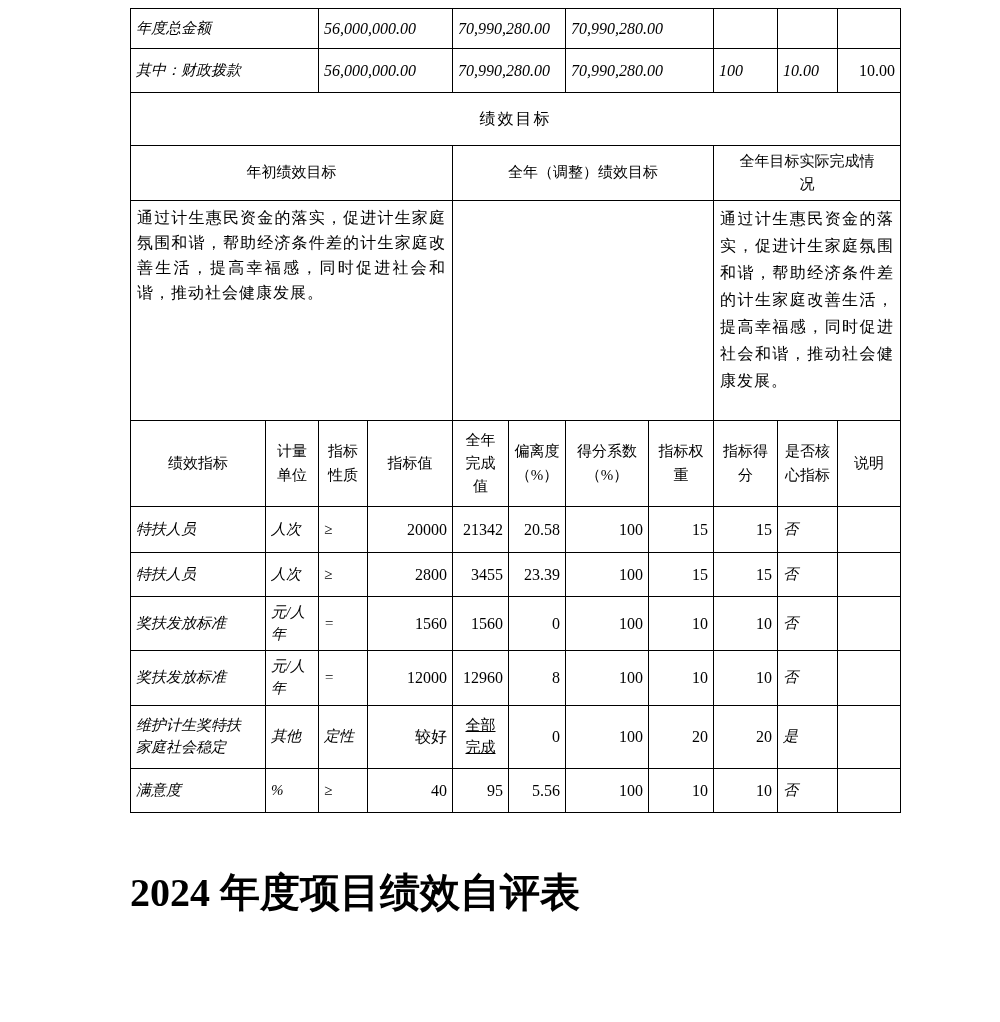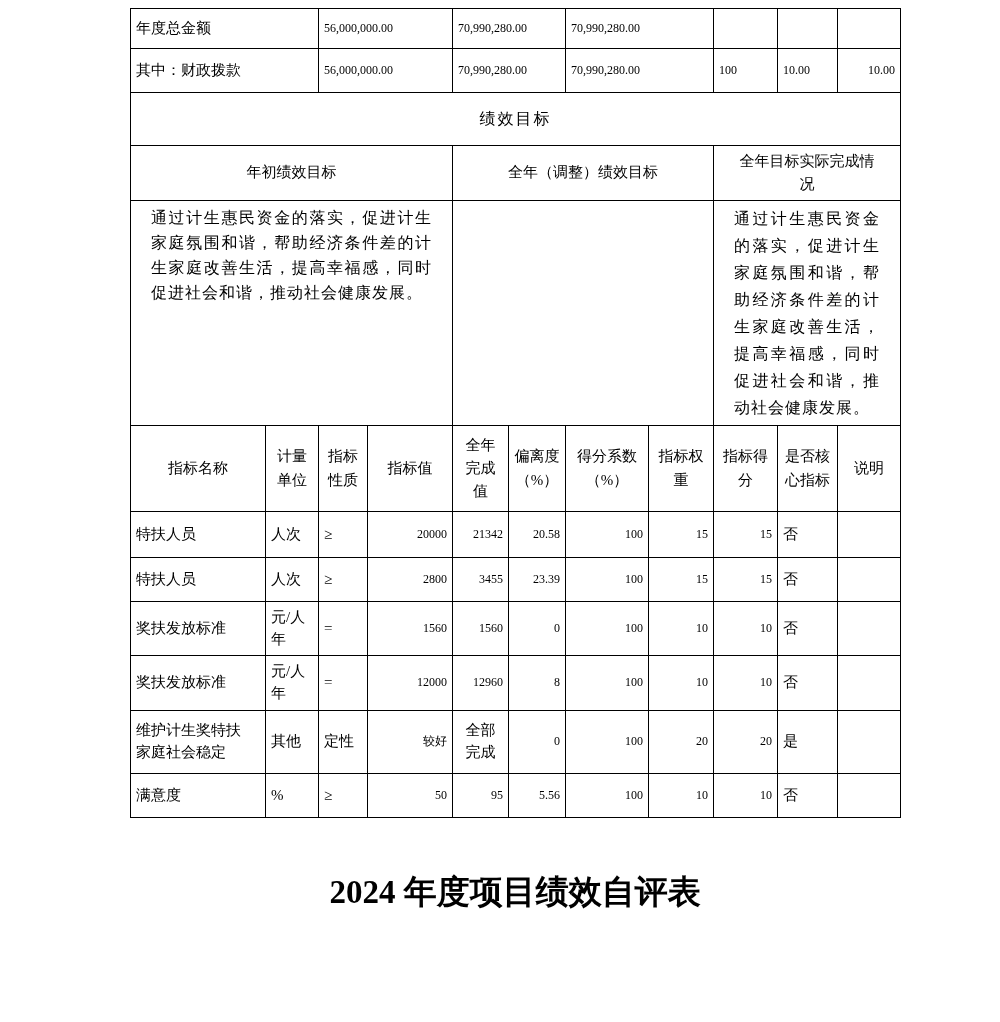--- a/index.html
+++ b/index.html
@@ -15,36 +15,35 @@
   }
   td{
     border:1px solid #000;
     font-size:15px;line-height:1.45;
     padding:1px 5px;
     vertical-align:middle;
     word-break:break-all;
     white-space:pre-line;
     overflow:hidden;
   }
-  td.center{text-align:center;}
+  td.center{text-align:center;text-decoration:underline;}
   td.right{text-align:right;}
-  td.left{text-align:left;}
-  td.num{font-size:12px;}
+  td.left{text-align:left;font-style:italic;}
+  td.num{font-size:16px;}
   td.section{text-align:center;font-size:16px;letter-spacing:2px;}
   td.hdr{text-align:center;line-height:1.55;}
-  td.goaltext{vertical-align:top;font-size:16px;line-height:25px;padding:4px 20px;text-align:justify;}
+  td.goaltext{vertical-align:top;font-size:16px;line-height:25px;padding:4px 6px;text-align:justify;}
   td.goaltext.wide{letter-spacing:1px;}
   td.goaltext.narrow{line-height:27px;letter-spacing:1px;}
   .rh40{height:40px}.rh44{height:44px}.rh53{height:53px}.rh55{height:55px}
   .rh220{height:220px}.rh52{height:52px}.rh86{height:86px}
   .rh46{height:46px}.rh54{height:54px}.rh63{height:63px}
   .bottom-title{
     width:770px;margin:52px 0 0 130px;
-    text-align:center;
-    font-size:33px;font-weight:bold;
+    font-size:40px;font-weight:bold;
     font-family:"Liberation Serif","DejaVu Serif",serif;
   }
 </style>
 </head>
 <body>
 
 <div class="sheet">
 
   <table class="eval">
     <colgroup>
@@ -94,21 +93,21 @@
       </tr>
 
       <tr class="rh220">
         <td colspan="4" class="goaltext wide">通过计生惠民资金的落实，促进计生家庭氛围和谐，帮助经济条件差的计生家庭改善生活，提高幸福感，同时促进社会和谐，推动社会健康发展。</td>
         <td colspan="4" class="goaltext"></td>
         <td colspan="3" class="goaltext narrow">通过计生惠民资金的落实，促进计生家庭氛围和谐，帮助经济条件差的计生家庭改善生活，提高幸福感，同时促进社会和谐，推动社会健康发展。</td>
       </tr>
 
 
       <tr class="rh86">
-        <td class="hdr">指标名称</td>
+        <td class="hdr">绩效指标</td>
         <td class="hdr">计量
 单位</td>
         <td class="hdr">指标
 性质</td>
         <td class="hdr">指标值</td>
         <td class="hdr">全年
 完成
 值</td>
         <td class="hdr">偏离度
 （%）</td>
@@ -193,21 +192,21 @@
         <td class="right num">20</td>
         <td class="right num">20</td>
         <td class="left">是</td>
         <td class="left"></td>
       </tr>
 
       <tr class="rh44">
         <td class="left">满意度</td>
         <td class="left">%</td>
         <td class="left">≥</td>
-        <td class="right num">50</td>
+        <td class="right num">40</td>
         <td class="right num">95</td>
         <td class="right num">5.56</td>
         <td class="right num">100</td>
         <td class="right num">10</td>
         <td class="right num">10</td>
         <td class="left">否</td>
         <td class="left"></td>
       </tr>
 
     </tbody>

